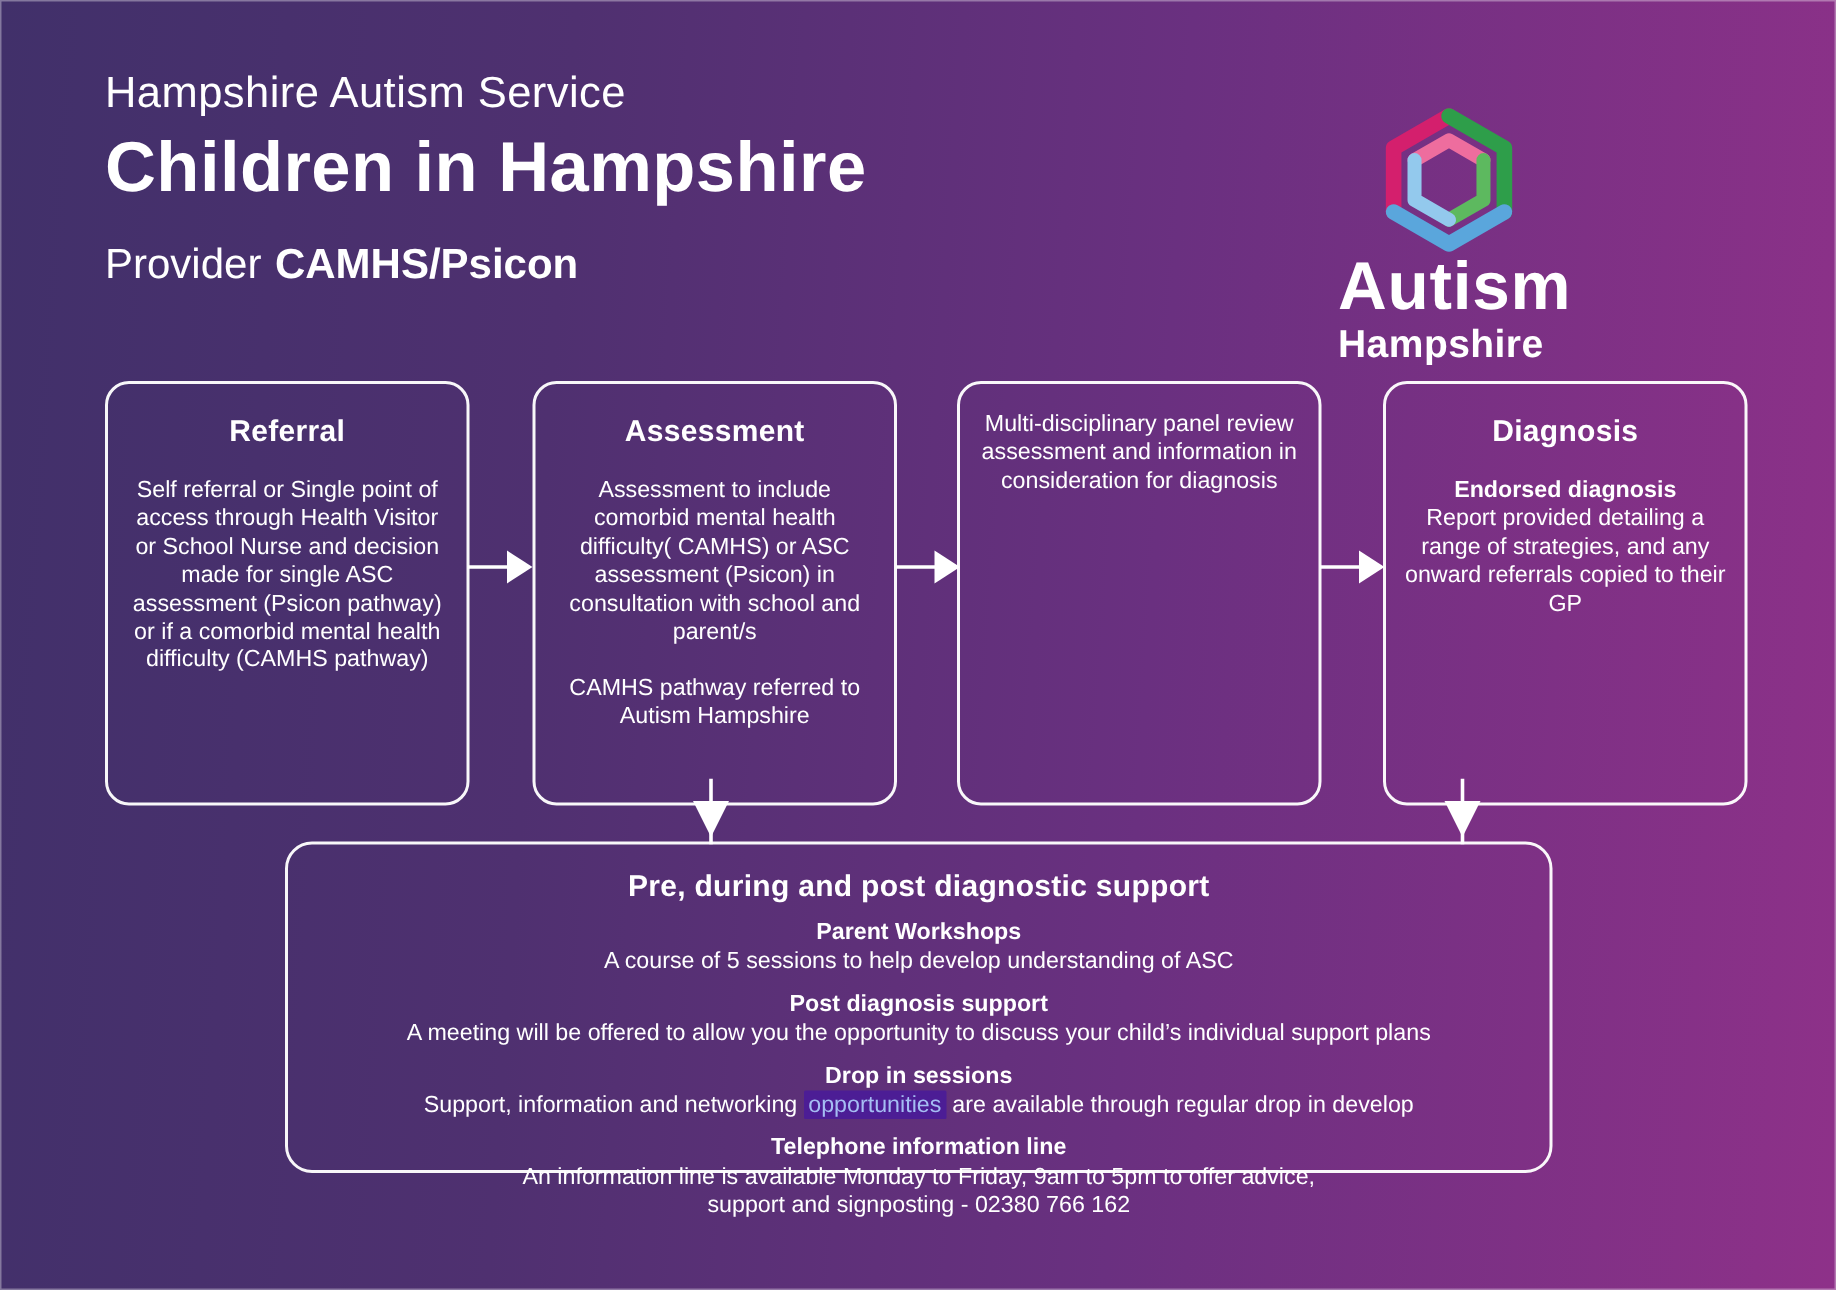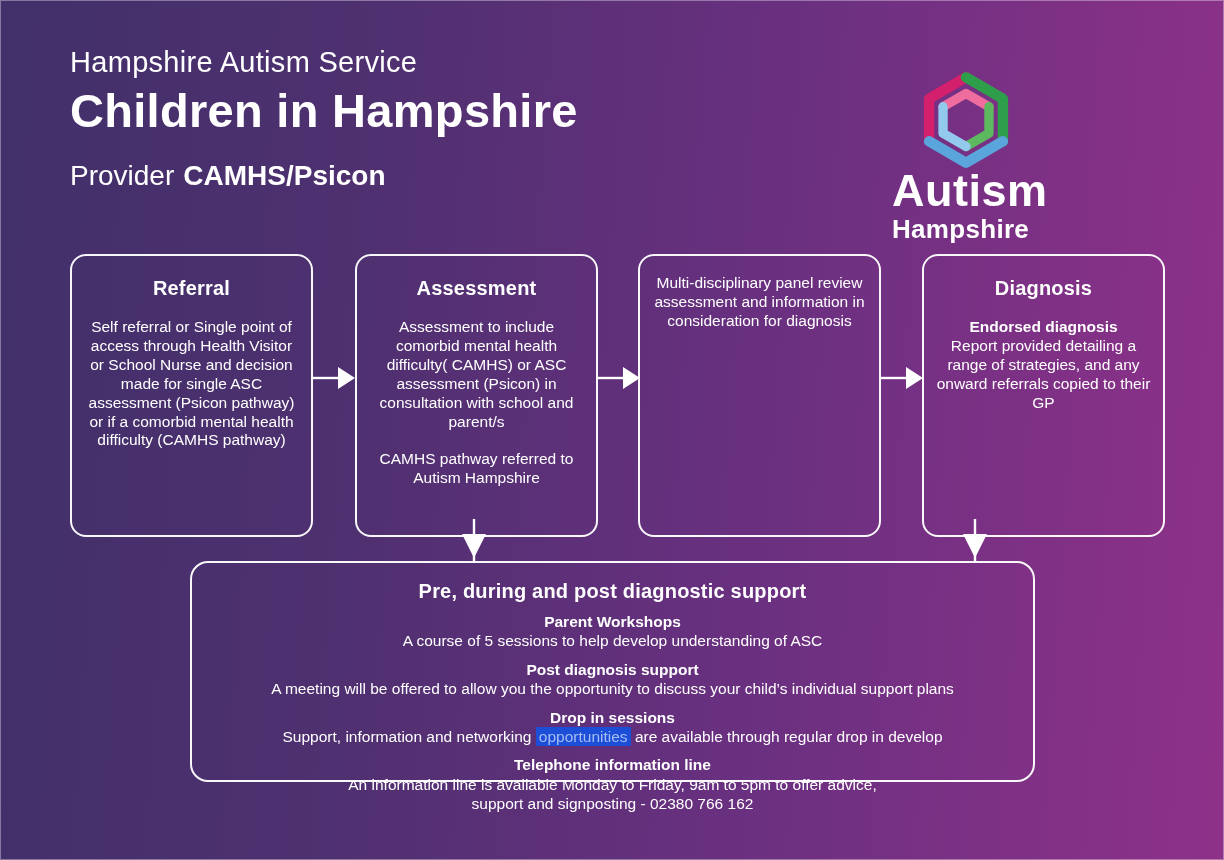--- a/index.html
+++ b/index.html
@@ -36,21 +36,21 @@
   .arrow{position:absolute;}
   
   .support{
     position:absolute;left:190px;top:561px;width:845px;height:221px;box-sizing:border-box;
     border:2px solid rgba(255,255,255,.96);border-radius:18px;text-align:center;
   }
   .support-title{font-size:20px;font-weight:700;margin-top:17px;letter-spacing:.2px;}
   .support-item{margin-top:9px;}
   .support-item .s-head{font-size:15.5px;font-weight:700;line-height:1.25;}
   .support-item .s-body{font-size:15.5px;font-weight:500;line-height:1.25;}
-  .hl{background:#1d4ed8;color:#a5bdf3;padding:1px 3px;border-radius:1px;}
+  .hl{background:#4c1d95;color:#a5bdf3;padding:1px 3px;border-radius:1px;}
 </style>
 </head>
 <body>
 
 <div class="hdr-titles">
   <div class="hdr-service">Hampshire Autism Service</div>
   <div class="hdr-main">Children in Hampshire</div>
   <div class="hdr-provider">
     <span class="prov-label">Provider</span><span class="prov-value">CAMHS/Psicon</span>
   </div>

